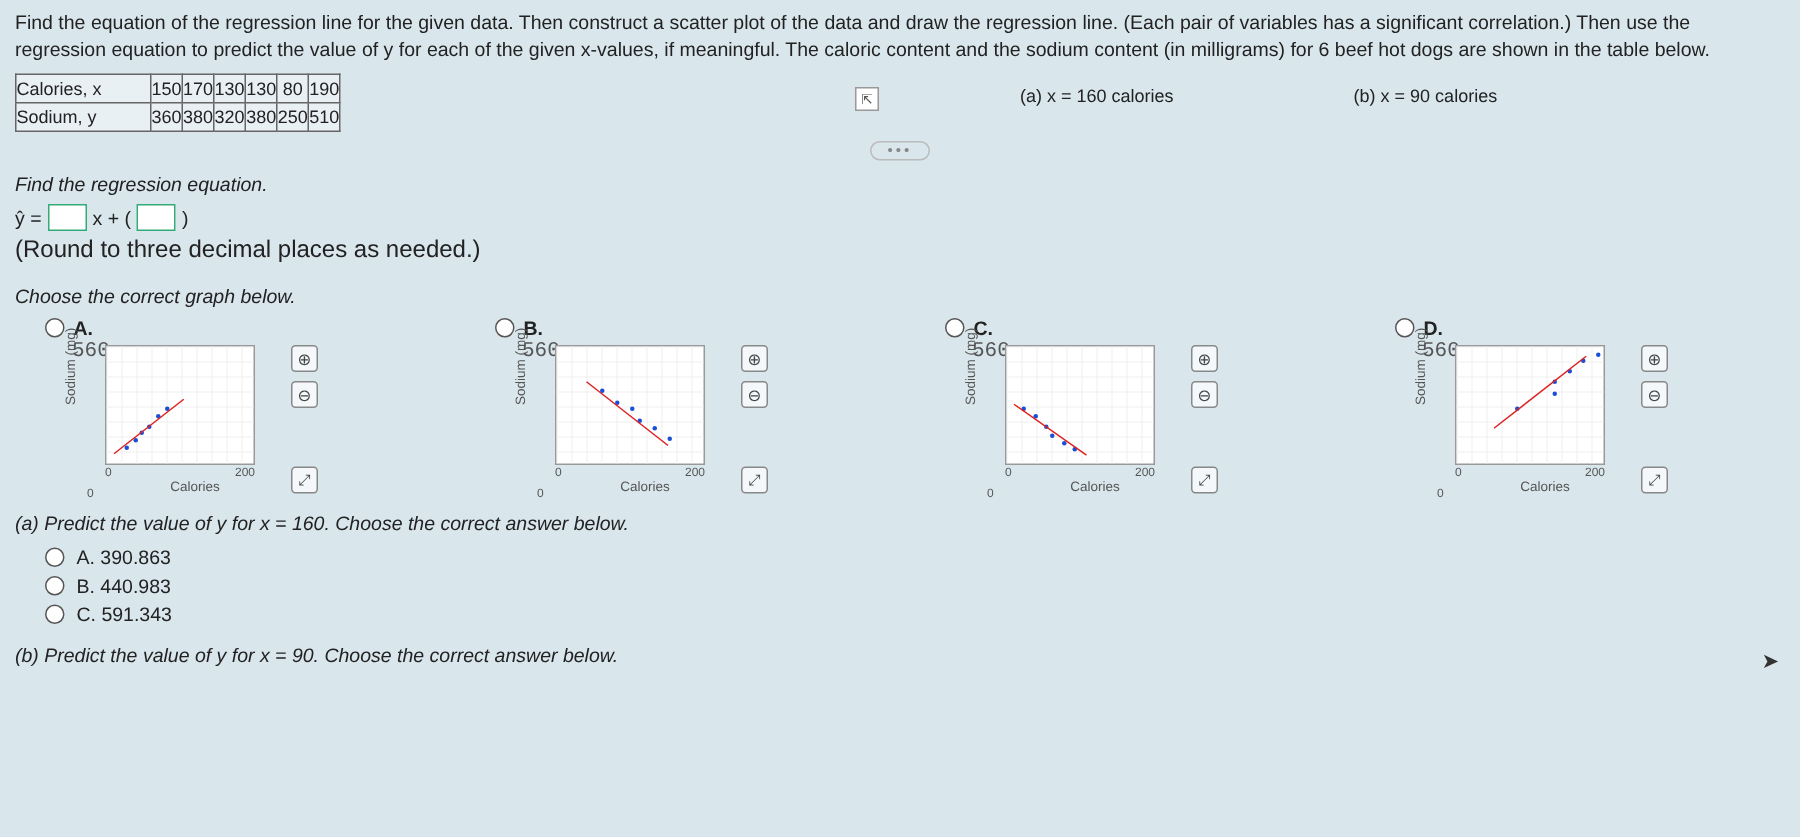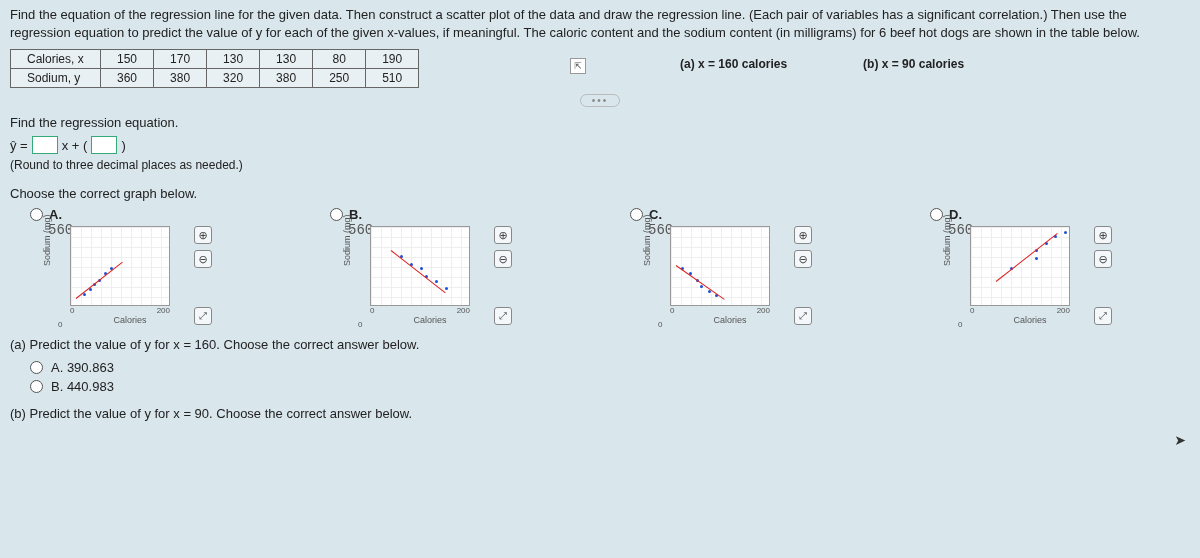--- a/index.html
+++ b/index.html
@@ -16,66 +16,67 @@
   .instructions {
     padding: 6px 10px 4px 10px;
     line-height: 1.35;
   }
   .data-table {
     border-collapse: collapse;
     margin: 4px 10px 2px 10px;
   }
   .data-table td {
     border: 1px solid #666;
-    padding: 2px 16px;
+    padding: 2px 0;
     font-size: 12px;
     text-align: center;
     background: #e8f0f4;
   }
   .data-table td.hdr {
     text-align: left;
     font-weight: normal;
     min-width: 90px;
   }
   .sub-questions {
     position: absolute;
     top: 56px;
     left: 680px;
     font-size: 12px;
     line-height: 1.4;
   }
-  .sub-questions .row { display: flex; gap: 76px; font-weight: bold; }
+  .sub-questions .row { display: flex; gap: 120px; }
   .dots {
     margin: 6px auto 0 auto;
     width: 40px;
     text-align:center;
     color:#888;
     border:1px solid #bbb;
     border-radius:10px;
     font-size:10px;
     padding:0 6px;
     letter-spacing:2px;
   }
   .section {
     padding: 8px 10px 2px 10px;
+    font-style: italic;
   }
   .eq-line {
     display:flex;
     align-items:center;
     gap:4px;
     padding: 4px 10px;
     font-size:13px;
   }
   .eq-box {
     width: 26px; height: 18px;
     border:1px solid #3a7;
     background:#fff;
     display:inline-block;
   }
-  .hint { font-size:12px; padding:0 8px 6px 10px; }
+  .hint { font-size:16px; padding:0 8px 6px 10px; }
   .graph-row {
     display:flex;
     gap: 50px;
     padding: 4px 10px 4px 30px;
     align-items:flex-start;
   }
   .graph-opt { width: 250px; }
   .opt-label {
     display:flex; align-items:center; gap:6px;
     font-weight:bold; font-size:13px; margin-bottom:4px;
@@ -338,17 +339,21 @@
 <div class="section">(a) Predict the value of y for x = 160. Choose the correct answer below.</div>
 <div class="mc-block">
   <div class="mc-opt">
       <span class="radio"></span>
       <span>A.  390.863</span>
     </div>
   <div class="mc-opt">
       <span class="radio"></span>
       <span>B.  440.983</span>
     </div>
+  <div class="mc-opt">
+      <span class="radio"></span>
+      <span>C.  591.343</span>
+    </div>
 </div>
 
 <div class="section">(b) Predict the value of y for x = 90. Choose the correct answer below.</div>
 
 <div class="cursor">➤</div>
 
 </body></html>

